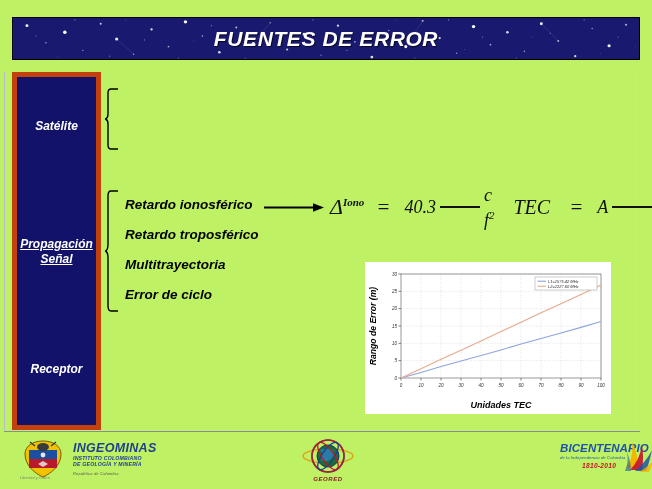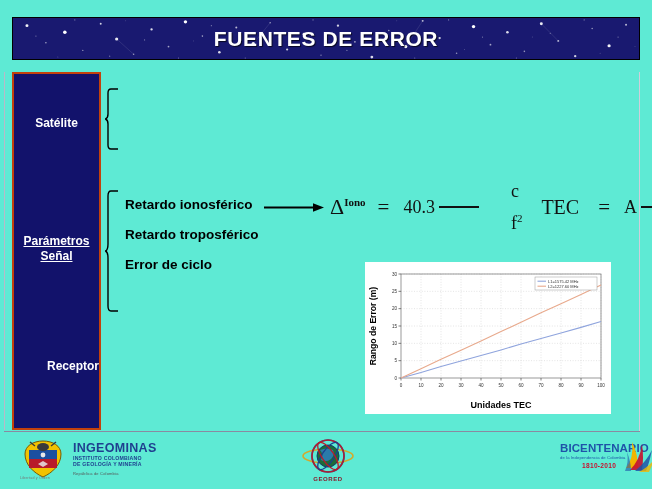--- a/index.html
+++ b/index.html
@@ -2,21 +2,21 @@
 <html><head>
 <meta charset="utf-8">
 <style>
   html,body{margin:0;padding:0;}
   body{
     width:652px;height:489px;
     background:#ffffff;
     font-family:"Liberation Sans",sans-serif;
     overflow:hidden;position:relative;
   }
-  #slide{position:absolute;left:0;top:0;width:652px;height:489px;background:#5eead4;}
+  #slide{position:absolute;left:0;top:0;width:652px;height:489px;background:#bef264;font-style:italic;}
 
   
   .title-bar{
     position:absolute;left:12px;top:17px;width:628px;height:43px;
     background:#191970;
     border:1px solid #000;
     box-sizing:border-box;
     overflow:hidden;
   }
   .stars{position:absolute;left:0;top:0;width:100%;height:100%;}
@@ -24,31 +24,31 @@
     position:absolute;left:0;top:0;width:100%;height:100%;
     display:flex;align-items:center;justify-content:center;
     color:#ffffff;font-size:21px;font-weight:bold;letter-spacing:.6px;
     text-shadow:1px 1px 1px rgba(0,0,0,.7);
     font-family:"Liberation Sans",sans-serif;
   }
 
   
   .sidebar{
     position:absolute;left:12px;top:72px;width:89px;height:358px;
-    background:#12126b;border:2px solid #c2410c;box-sizing:border-box;
+    background:#12126b;border:5px solid #c2410c;box-sizing:border-box;
   }
   .side-label{
     position:absolute;left:0;width:100%;
     text-align:center;color:#ffffff;font-weight:bold;font-size:12px;
     line-height:15px;
   }
   .side-label.u span{ text-decoration:underline; }
   #side-0{top:42px;}
   #side-1{top:160px;}
-  #side-2{top:285px;text-align:right;}
+  #side-2{top:285px;}
 
   
   .hair-left{position:absolute;left:4px;top:72px;width:1px;height:358px;background:#b9b9c8;}
   .hair-bottom{position:absolute;left:4px;top:431px;width:636px;height:1px;background:#8a8aa0;}
   .content-right-edge{position:absolute;left:639px;top:72px;width:1px;height:359px;background:#cfcfda;}
 
   
   .group{position:absolute;}
   .brace{position:absolute;left:0;top:0;width:14px;height:100%;}
   .items{position:absolute;left:20px;top:0;}
@@ -72,21 +72,21 @@
     position:absolute;left:330px;top:170px;width:300px;height:74px;
     font-family:"Liberation Serif",serif;color:#111;
   }
   .fx{display:flex;align-items:center;height:74px;justify-content:flex-start;}
   .lhs{font-size:22px;margin-right:5px;}
   .lhs sup{font-size:11px;font-weight:bold;}
   .eq{font-size:21px;margin:0 7px;}
   .frac{display:inline-flex;flex-direction:row;align-items:center;margin:0 3px;}
   .frac .num{font-size:18px;line-height:20px;padding:0 4px;}
   .frac .bar{height:1.5px;background:#111;width:100%;min-width:40px;margin:2px 0;}
-  .frac .den{font-size:18px;line-height:27px;padding:0 4px;margin-left:28px;}
+  .frac .den{font-size:18px;line-height:20px;padding:0 4px;}
   .frac .den sup,.frac .num sup{font-size:11px;}
   .tec{font-size:20px;margin:0 12px;}
 
   
   .chart-box{
     position:absolute;left:365px;top:262px;width:246px;height:152px;
     background:#ffffff;
   }
   .chart-svg{display:block;}
 
@@ -194,41 +194,42 @@
 
   <div class="hair-left"></div>
   <div class="content-right-edge"></div>
   <div class="hair-bottom"></div>
 
   <div class="sidebar">
     <div class="side-label" id="side-0">
       <span>Satélite</span>
     </div>
     <div class="side-label u" id="side-1">
-      <span>Parámetros</span><br>
+      <span>Propagación</span><br>
       <span>Señal</span>
     </div>
     <div class="side-label" id="side-2">
       <span>Receptor</span>
     </div>
   </div>
 
   <div class="group" id="group-0">
     <svg class="brace" viewBox="0 0 14 62" preserveAspectRatio="none">
       <path d="M13 1 H6 Q3 1 3 5 V26 Q3 30 0.5 31 Q3 32 3 36 V57 Q3 61 6 61 H13" fill="none" stroke="#000" stroke-width="1.4"></path>
     </svg>
   </div>
 
   <div class="group" id="group-1">
     <svg class="brace" viewBox="0 0 14 122" preserveAspectRatio="none">
       <path d="M13 1 H6 Q3 1 3 6 V54 Q3 60 0.5 61 Q3 62 3 68 V116 Q3 121 6 121 H13" fill="none" stroke="#000" stroke-width="1.4"></path>
     </svg>
     <div class="items">
       <div class="item">Retardo ionosférico</div>
       <div class="item">Retardo troposférico</div>
+      <div class="item">Multitrayectoria</div>
       <div class="item">Error de ciclo</div>
     </div>
   </div>
 
   <svg class="arrow" viewBox="0 0 60 9">
     <line x1="0" y1="4.5" x2="49" y2="4.5" stroke="#000" stroke-width="2"></line>
     <polygon points="49,0.3 60,4.5 49,8.7" fill="#000"></polygon>
   </svg>
 
   <div class="formula">

